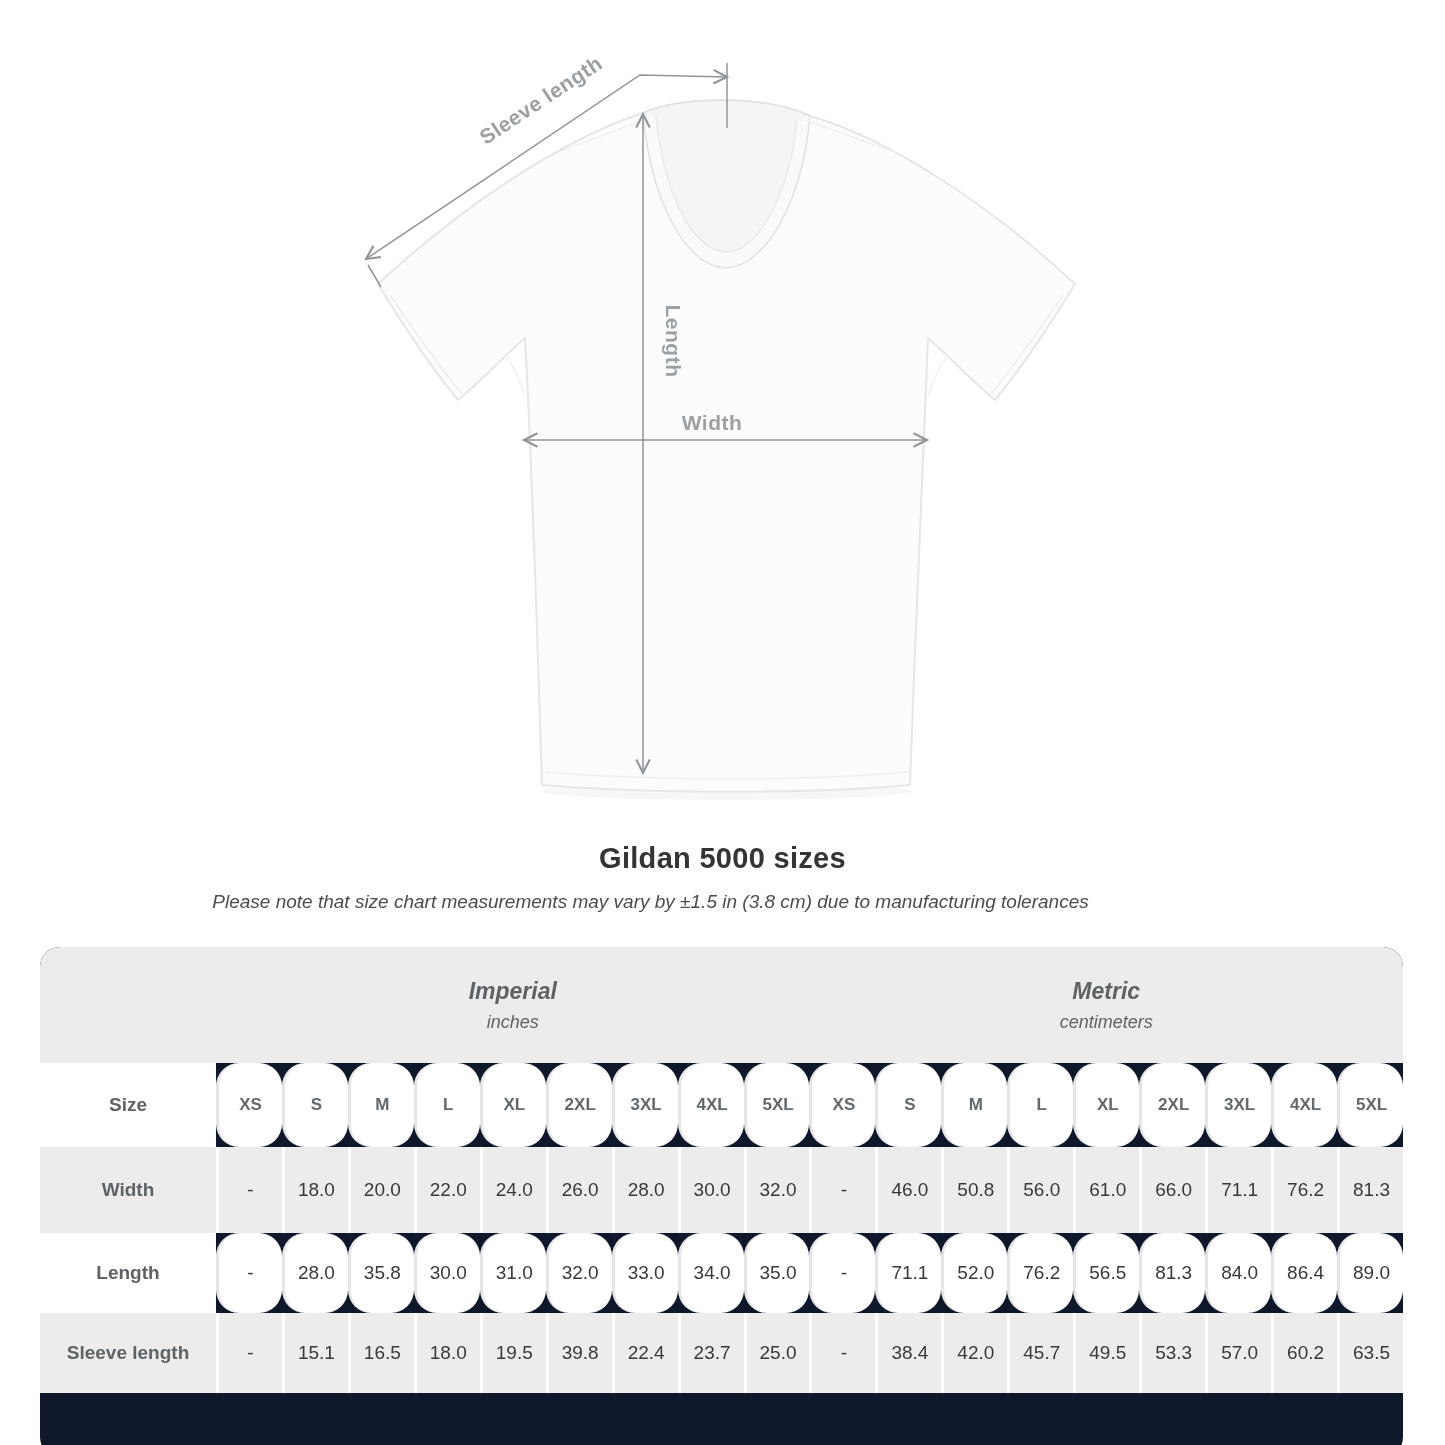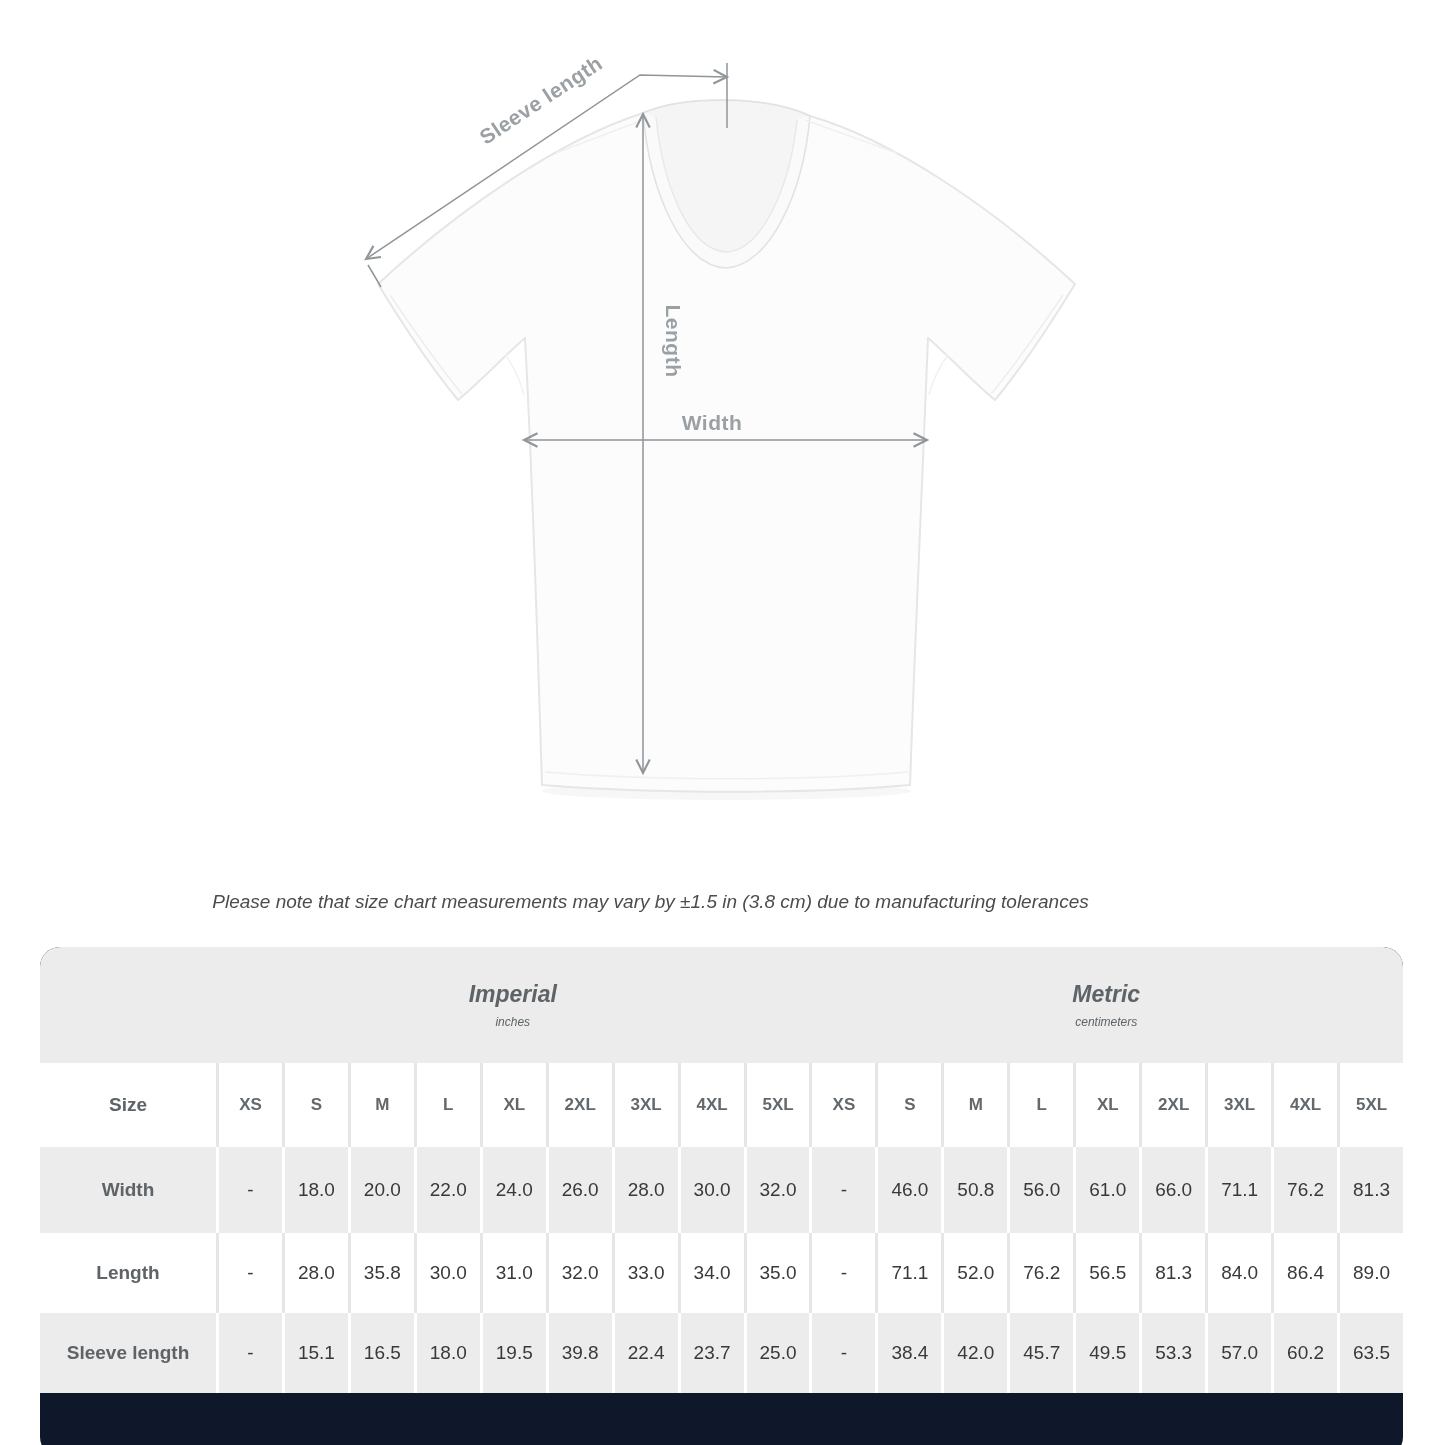--- a/index.html
+++ b/index.html
@@ -17,27 +17,27 @@
 
   
   .size-table{position:absolute;left:40px;top:947px;width:1363px;height:510px;
               border-radius:20px;overflow:hidden;background:#0f172a;
               display:grid;grid-template-columns:176px repeat(18,1fr);
               grid-template-rows:116px 84px 86px 80px 80px;}
   .cell{display:flex;align-items:center;justify-content:center;min-width:0;}
   .band{background:#ececec;}
   .section{flex-direction:column;grid-column:span 9;}
   .sec-label{font-size:23px;font-weight:bold;font-style:italic;color:#5d6367;}
-  .sec-unit{font-size:12px;font-style:italic;color:#5d6367;margin-top:7px;}
+  .sec-unit{font-size:18px;font-style:italic;color:#5d6367;margin-top:7px;}
   .head{background:#ffffff;font-size:17px;font-weight:bold;color:#62686c;}
   .gray{background:#ececec;}
   .white{background:#ffffff;}
   .label-cell{font-size:19px;font-weight:bold;color:#5d6367;text-align:right;}
   .data{font-size:19px;color:#37393b;}
-  .sepg{border-left:3px solid #e6e6e6;}
+  .sepg{border-left:3px solid #e6e6e6;border-radius:23px;}
   .sepw{border-left:3px solid #ffffff;}
 
   
   text{font-family:"Liberation Sans", sans-serif;}
 </style>
 </head>
 <body>
 
 <div class="page">
 
@@ -88,20 +88,21 @@
       <path d="M 727,63 L 727,128"></path>
       <path d="M 643,114 L 643,773" marker-start="url(#arr)" marker-end="url(#arr)"></path>
       <path d="M 524,440 L 927,440" marker-start="url(#arr)" marker-end="url(#arr)"></path>
     </g>
 
     <text x="545" y="106" transform="rotate(-33.5 545 106)" text-anchor="middle" font-size="21" font-weight="bold" letter-spacing="0.5" fill="#9aa0a3">Sleeve length</text>
     <text x="666" y="341" transform="rotate(90 666 341)" text-anchor="middle" font-size="21" font-weight="bold" letter-spacing="0.5" fill="#9aa0a3">Length</text>
     <text x="712" y="430" text-anchor="middle" font-size="21" font-weight="bold" letter-spacing="0.5" fill="#9aa0a3">Width</text>
   </svg>
 
+  <div class="page-title">Gildan 5000 sizes</div>
   <div class="page-subtitle">Please note that size chart measurements may vary by ±1.5 in (3.8 cm) due to manufacturing tolerances</div>
 
   <div class="size-table">
 
     <div class="cell band"></div>
     <div class="cell band section">
       <div class="sec-label">Imperial</div>
       <div class="sec-unit">inches</div>
     </div>
     <div class="cell band section">

